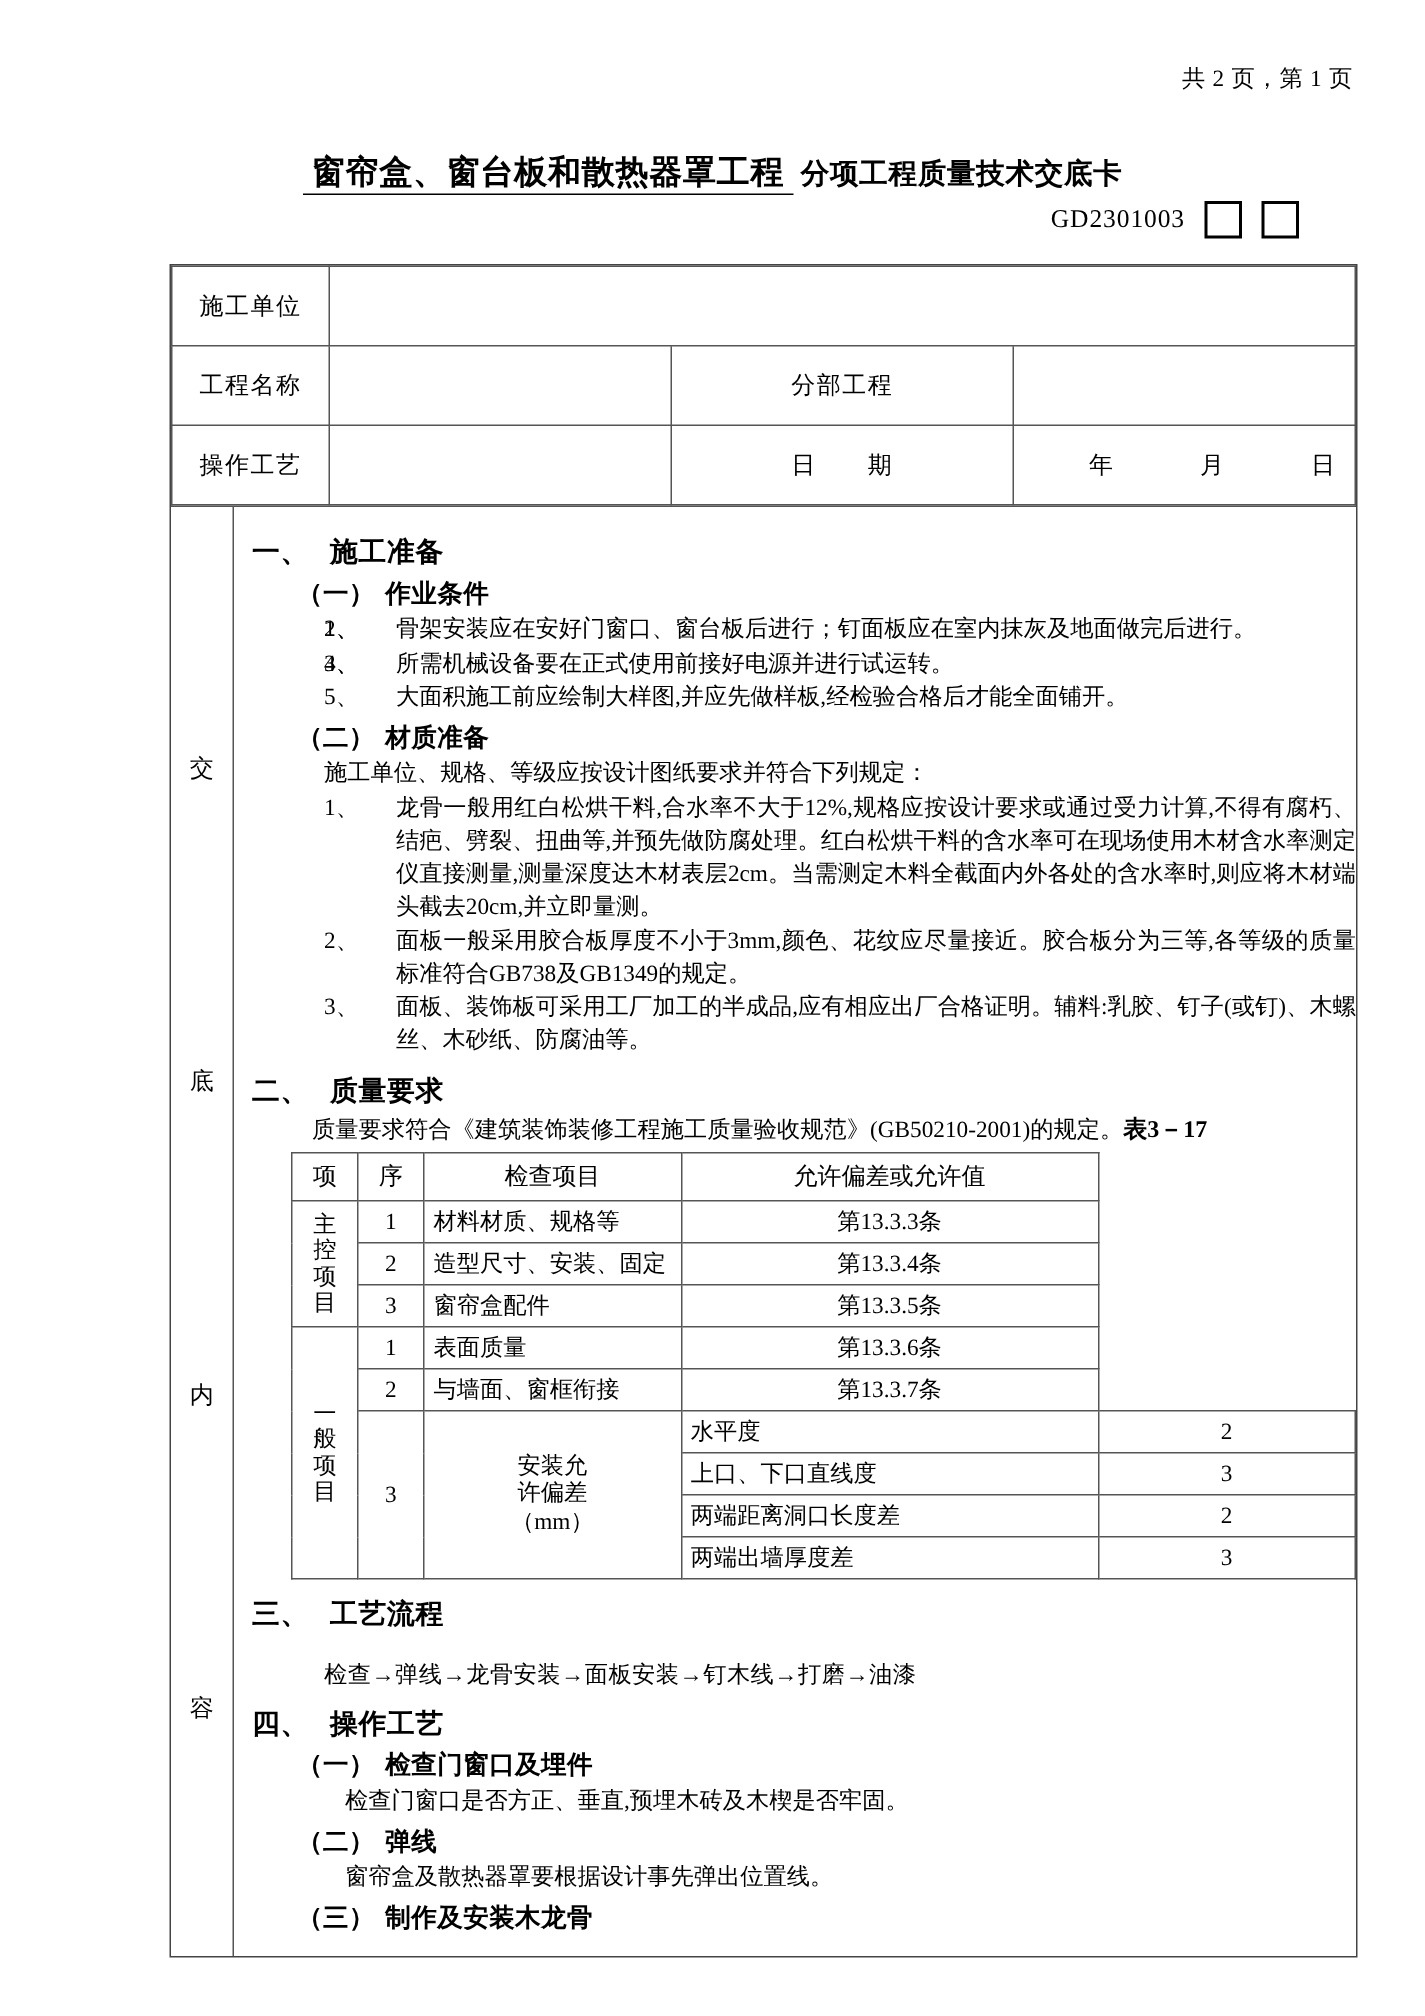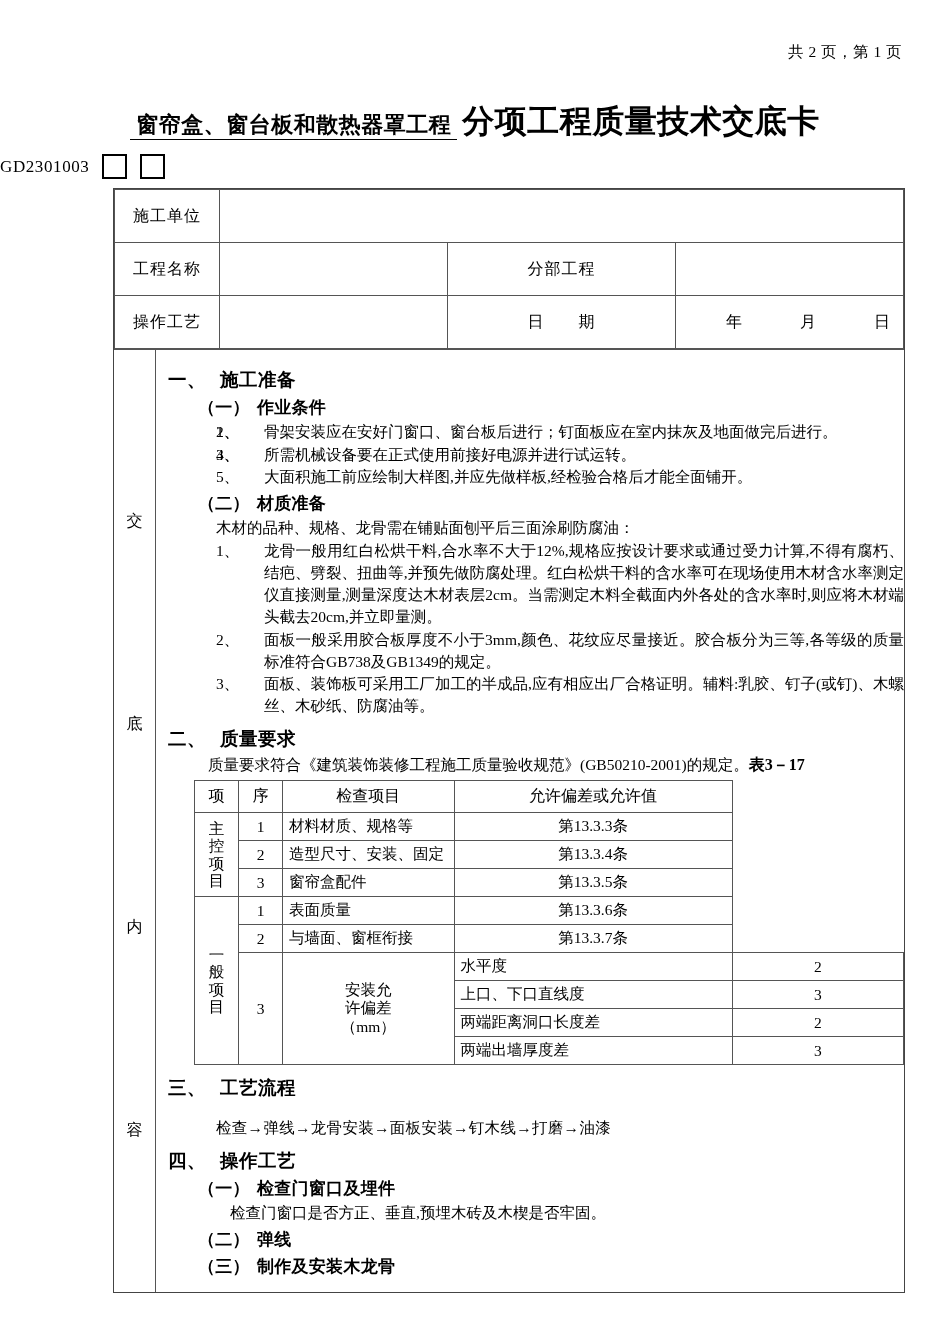--- a/index.html
+++ b/index.html
@@ -43,33 +43,33 @@
     white-space: nowrap;
   }
   .title-underlined {
     font-size: 22px;
     font-weight: bold;
     border-bottom: 1.6px solid #000;
     padding: 0 6px 2px 6px;
     letter-spacing: 0.5px;
   }
   .title-main {
-    font-size: 32px;
+    font-size: 19px;
     font-weight: bold;
     letter-spacing: 0.5px;
     margin-left: 5px;
   }
 
   .code-row {
     position: absolute;
-    top: 154px;
+    top: 134px;
     left: 0;
     width: 950px;
-    text-align: left;
-    padding-right: 45px;
+    text-align: right;
+    padding-right: 84px;
     box-sizing: border-box;
     white-space: nowrap;
   }
   .code-text {
     font-size: 17px;
     letter-spacing: 0.6px;
     vertical-align: middle;
   }
   .code-box {
     display: inline-block;
@@ -78,21 +78,21 @@
     border: 2.2px solid #000;
     vertical-align: middle;
     margin-left: 13px;
     box-sizing: border-box;
   }
 
   
   .frame {
     position: absolute;
     left: 113px;
-    top: 188px;
+    top: 176px;
     width: 792px;
     border: 1.3px solid #444;
     box-sizing: border-box;
   }
 
   table.info {
     border-collapse: collapse;
     width: 100%;
     table-layout: fixed;
   }
@@ -330,21 +330,21 @@
           <li><span class="mk">1、</span></li>
           <li><span class="mk">2、</span><span>骨架安装应在安好门窗口、窗台板后进行；钉面板应在室内抹灰及地面做完后进行。</span></li>
           <li><span class="mk">3、</span></li>
           <li><span class="mk">4、</span><span>所需机械设备要在正式使用前接好电源并进行试运转。</span></li>
           <li><span class="mk">5、</span><span>大面积施工前应绘制大样图,并应先做样板,经检验合格后才能全面铺开。</span></li>
         </ol>
 
         <div class="h2">
           <span class="pnum">（二）</span><span>材质准备</span>
         </div>
-        <div class="plain">木材的品种、规格、龙骨需在铺贴面刨平后三面涂刷防腐油：</div>
+        <div class="plain">施工单位、规格、等级应按设计图纸要求并符合下列规定：</div>
         <ol class="items">
           <li><span class="mk">1、</span><span>龙骨一般用红白松烘干料,合水率不大于12%,规格应按设计要求或通过受力计算,不得有腐朽、结疤、劈裂、扭曲等,并预先做防腐处理。红白松烘干料的含水率可在现场使用木材含水率测定仪直接测量,测量深度达木材表层2cm。当需测定木料全截面内外各处的含水率时,则应将木材端头截去20cm,并立即量测。</span></li>
           <li><span class="mk">2、</span><span>面板一般采用胶合板厚度不小于3mm,颜色、花纹应尽量接近。胶合板分为三等,各等级的质量标准符合GB738及GB1349的规定。</span></li>
           <li><span class="mk">3、</span><span>面板、装饰板可采用工厂加工的半成品,应有相应出厂合格证明。辅料:乳胶、钉子(或钉)、木螺丝、木砂纸、防腐油等。</span></li>
         </ol>
 
         <div class="h1">
           <span class="num">二、</span><span>质量要求</span>
         </div>
         <div class="qtable-note">
@@ -434,20 +434,21 @@
         </div>
 
         <div class="h2">
           <span class="pnum">（一）</span><span>检查门窗口及埋件</span>
         </div>
         <div class="indent-text">检查门窗口是否方正、垂直,预埋木砖及木楔是否牢固。</div>
 
         <div class="h2">
           <span class="pnum">（二）</span><span>弹线</span>
         </div>
+        <div class="indent-text">窗帘盒及散热器罩要根据设计事先弹出位置线。</div>
 
         <div class="h2">
           <span class="pnum">（三）</span><span>制作及安装木龙骨</span>
         </div>
 
       </div>
     </div>
   </div>
 </div>
 

